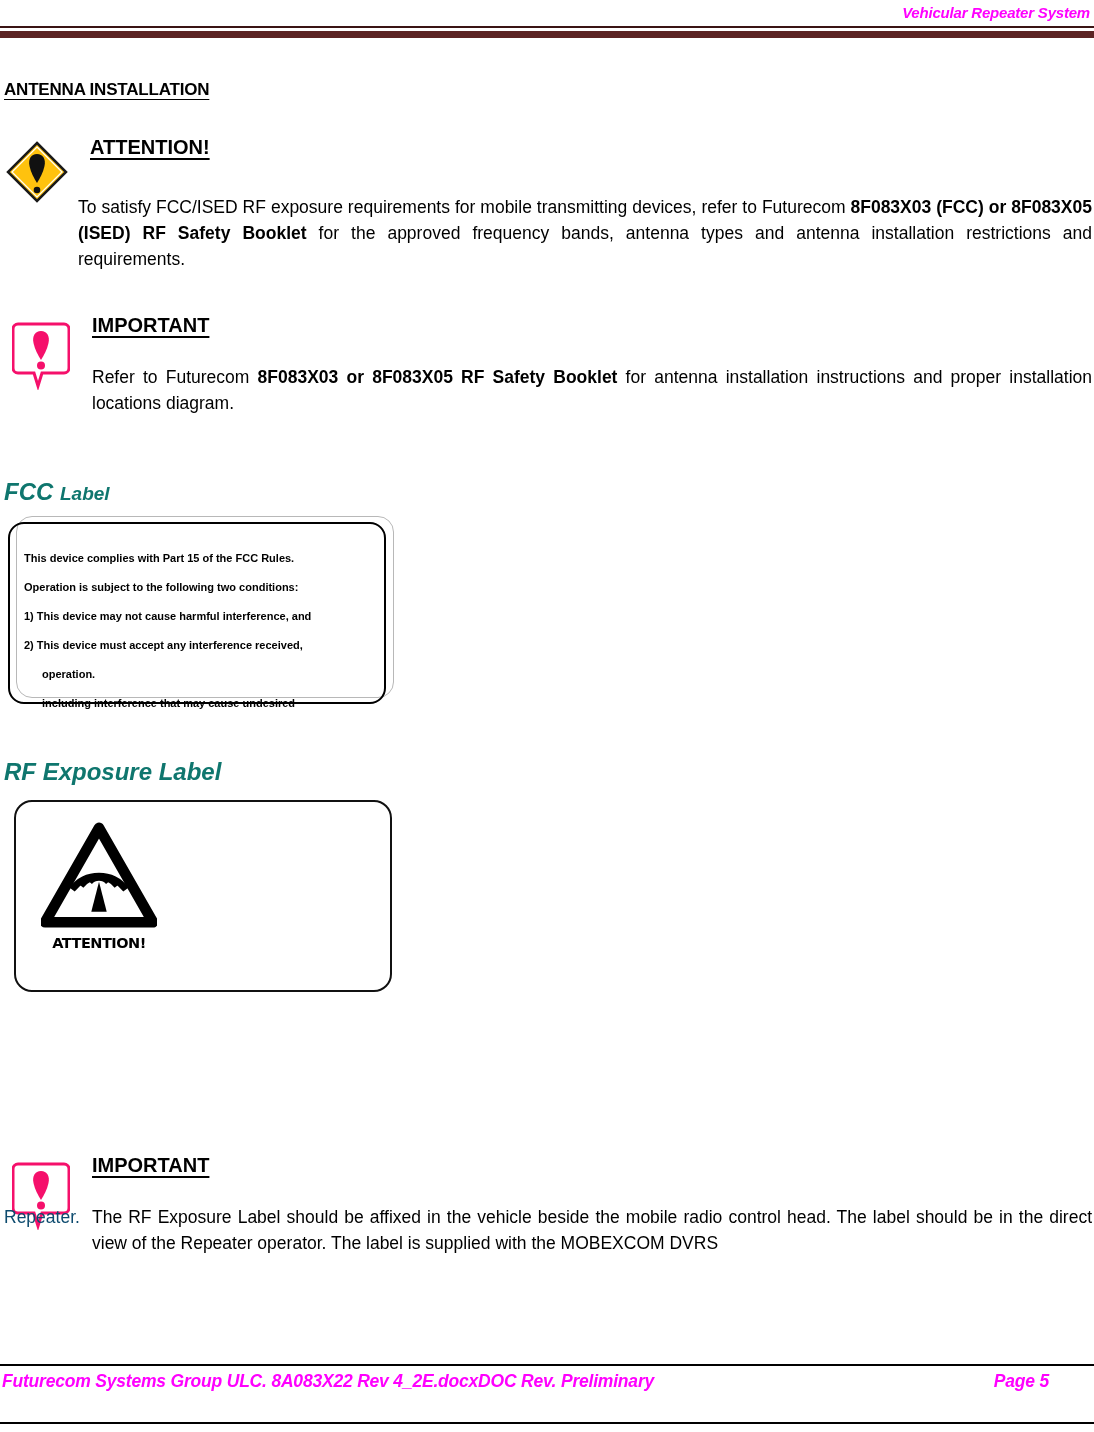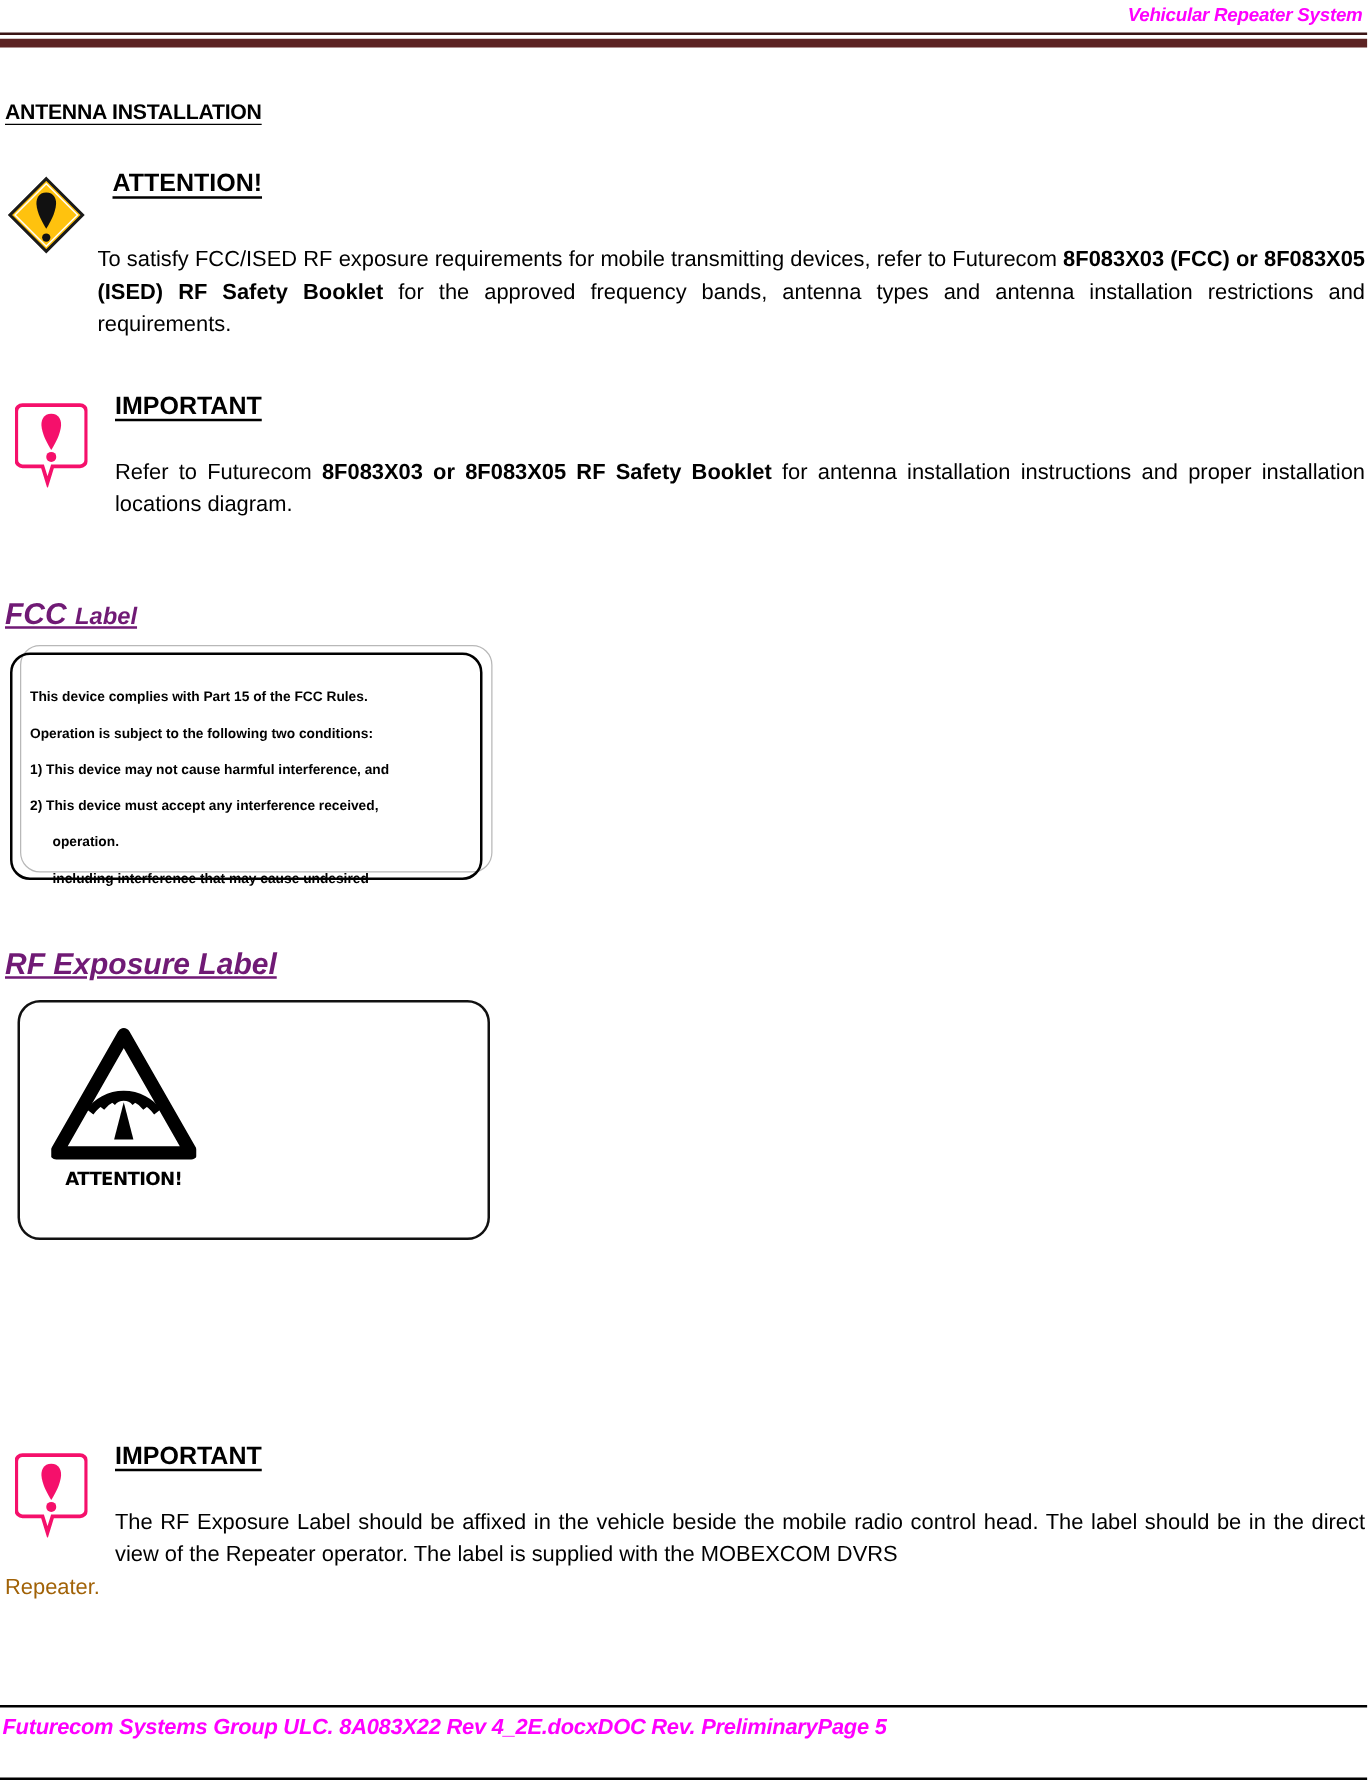--- a/index.html
+++ b/index.html
@@ -69,23 +69,22 @@
     font-weight: bold;
     color: #000000;
     text-decoration: underline;
     text-underline-offset: 4px;
     white-space: nowrap;
   }
   .h-italic {
     position: absolute;
     font-weight: bold;
     font-style: italic;
-    color: #701a75;
-    white-space: nowrap;
-    text-decoration: underline;
+    color: #0f766e;
+    white-space: nowrap;
   }
   .body-text {
     position: absolute;
     font-size: 17.5px;
     line-height: 26px;
     color: #000000;
     text-align: justify;
     text-justify: inter-word;
   }
   .body-text b { font-weight: bold; }
@@ -185,21 +184,21 @@
     position: absolute;
     left: 0;
     width: 1094px;
   }
   .footer-rule-top {
     height: 2px;
     background: #000000;
   }
   .footer-inner {
     display: flex;
-    justify-content: flex-start;
+    justify-content: space-between;
     align-items: baseline;
     padding: 5px 45px 4px 2px;
   }
   .footer-text {
     font-size: 17.5px;
     font-weight: bold;
     font-style: italic;
     color: #FF00FF;
     white-space: nowrap;
     letter-spacing: -0.2px;
@@ -297,21 +296,21 @@
       <path d="M6 4 H52 A5 5 0 0 1 57 9 V48 A5 5 0 0 1 52 53 H30 L26 66 L22 53 H6 A5 5 0 0 1 1 48 V9 A5 5 0 0 1 6 4 Z" fill="#ffffff" stroke="#F5106B" stroke-width="3"></path>
       <path d="M29 11 C 23 11, 20 16, 21.5 23 C 23 30, 26 35, 29 40 C 32 35, 35 30, 36.5 23 C 38 16, 35 11, 29 11 Z" fill="#F5106B"></path>
       <circle cx="29" cy="45.5" r="4" fill="#F5106B"></circle>
     </svg>
   </div>
 
   <div class="h-callout" style="left:92px; top:1154px;">IMPORTANT</div>
 
   <div class="body-text" style="left:92px; top:1204px; width:1000px;">The RF Exposure Label should be affixed in the vehicle beside the mobile radio control head. The label should be in the direct view of the Repeater operator.  The label is supplied with the MOBEXCOM DVRS</div>
 
-  <div style="position:absolute; left:4px; top:1256px; font-size:17.5px; line-height:26px; color:#a16207;">Repeater.</div>
+  <div style="position:absolute; left:4px; top:1204px; font-size:17.5px; line-height:26px; color:#0c4a6e;">Repeater.</div>
 
   <div class="footer" style="top:1364px;">
     <div class="footer-rule-top"></div>
     <div class="footer-inner">
       <div class="footer-text">Futurecom Systems Group ULC. 8A083X22 Rev 4_2E.docxDOC Rev. Preliminary</div>
       <div class="footer-text">Page 5</div>
     </div>
     <div class="footer-rule-bottom"></div>
   </div>
 

